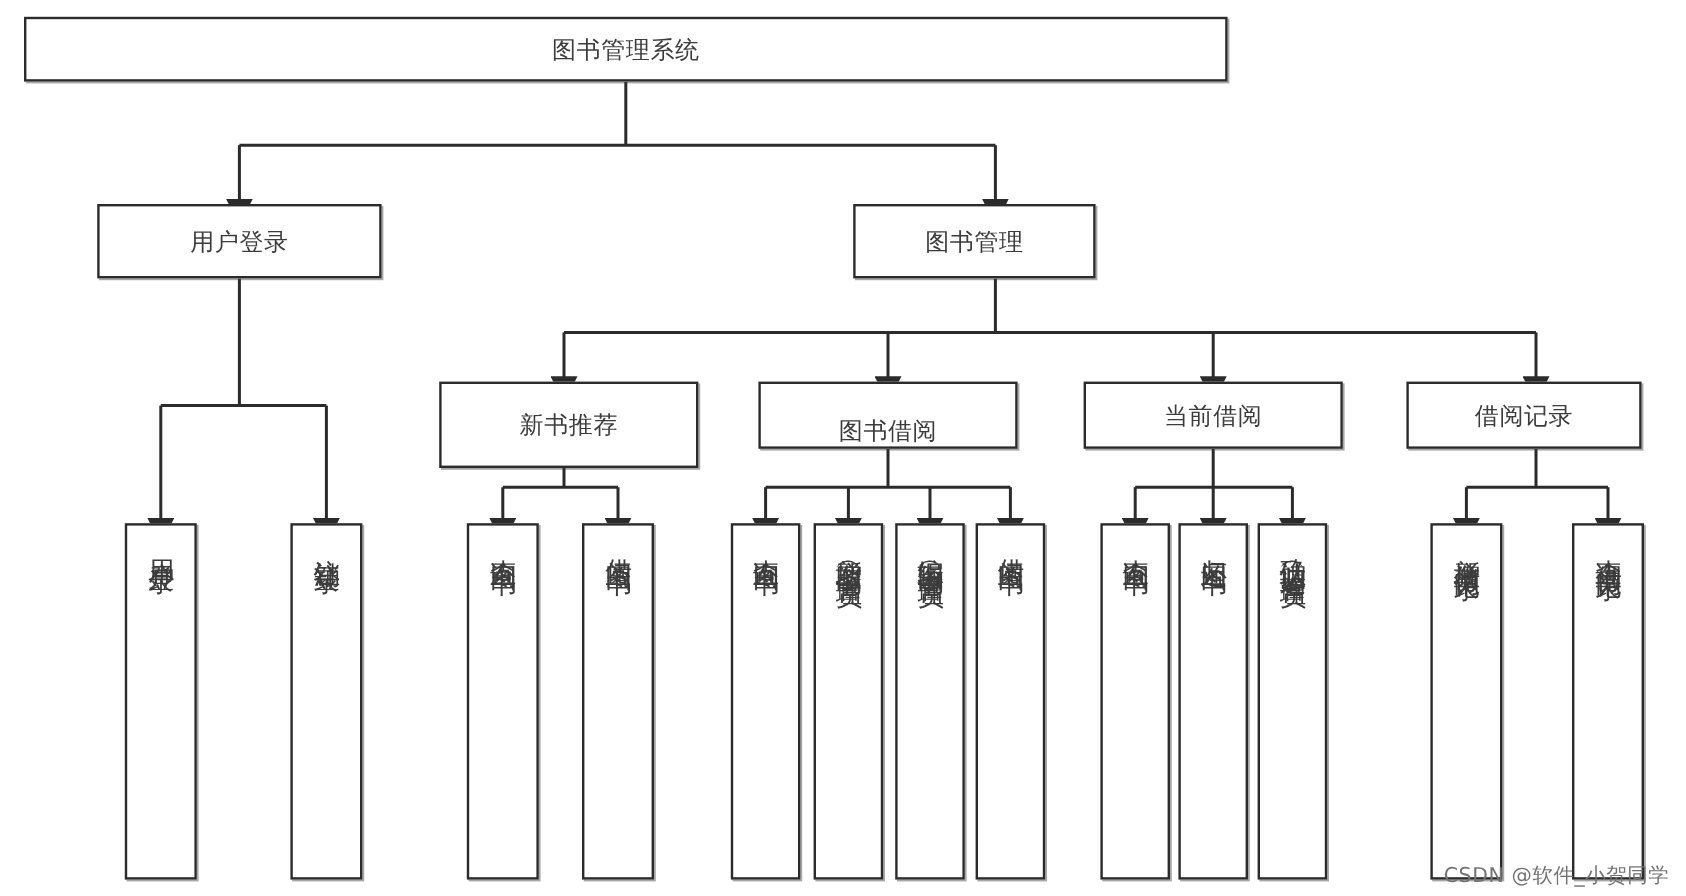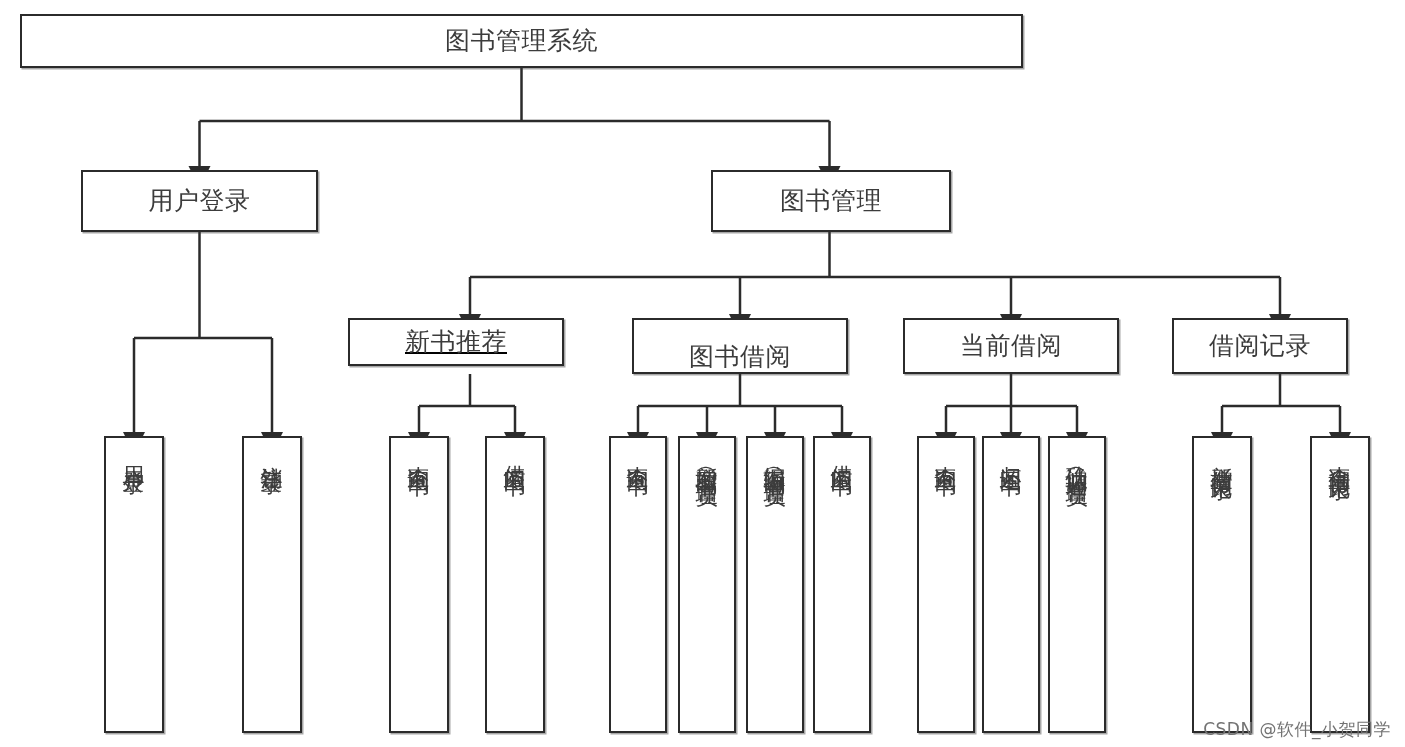--- a/index.html
+++ b/index.html
@@ -12,21 +12,21 @@
   .node-box{
     position:absolute;
     box-sizing:border-box;
     background:#ffffff;
     border:2px solid #2b2b2b;
     box-shadow:1.5px 1.5px 0 rgba(60,60,60,0.45);
     display:flex;align-items:center;justify-content:center;
   }
   .node-label{
     color:#3c3c3c;
-    font-size:25px;
+    font-size:20px;
     line-height:1.25;
     letter-spacing:0.5px;
     white-space:nowrap;
     text-align:center;
   }
   .node-box.vertical{align-items:flex-start;padding-top:10px;}
   .node-box.vertical .node-label{
     writing-mode:vertical-rl;
     text-orientation:upright;
     font-size:22px;
@@ -91,33 +91,33 @@
         <line x1="1340" y1="406" x2="1340" y2="434" stroke="#2b2b2b" stroke-width="2.5" marker-end="url(#arrowhead)"></line>
       </g>
   </svg>
   <div id="node-layer">
       <div class="node-box" style="left: 20px; top: 14px; width: 1003px; height: 54px;">
         <span class="node-label">图书管理系统</span>
       </div>
       <div class="node-box" style="left: 81px; top: 170px; width: 237px; height: 62px;">
         <span class="node-label">用户登录</span>
       </div>
-      <div class="node-box" style="left: 711px; top: 170px; width: 240px; height: 62px;">
+      <div class="node-box" style="left: 711px; top: 170px; width: 202px; height: 62px;">
         <span class="node-label">图书管理</span>
       </div>
-      <div class="node-box" style="left: 348px; top: 318px; width: 216px; height: 48px; text-decoration: underline;">
+      <div class="node-box" style="left: 366px; top: 318px; width: 216px; height: 72px;">
         <span class="node-label">新书推荐</span>
       </div>
       <div class="node-box" style="left: 632px; top: 318px; width: 216px; height: 56px; align-items: flex-end;">
         <span class="node-label">图书借阅</span>
       </div>
       <div class="node-box" style="left: 903px; top: 318px; width: 216px; height: 56px; align-items: center;">
         <span class="node-label">当前借阅</span>
       </div>
-      <div class="node-box" style="left: 1172px; top: 318px; width: 176px; height: 56px;">
+      <div class="node-box" style="left: 1172px; top: 318px; width: 196px; height: 56px;">
         <span class="node-label">借阅记录</span>
       </div>
       <div class="node-box vertical" style="left: 104px; top: 436px; width: 60px; height: 297px;">
         <span class="node-label">用户登录</span>
       </div>
       <div class="node-box vertical" style="left: 242px; top: 436px; width: 60px; height: 297px;">
         <span class="node-label">注销登录</span>
       </div>
       <div class="node-box vertical" style="left: 389px; top: 436px; width: 60px; height: 297px;">
         <span class="node-label">查询图书</span>

